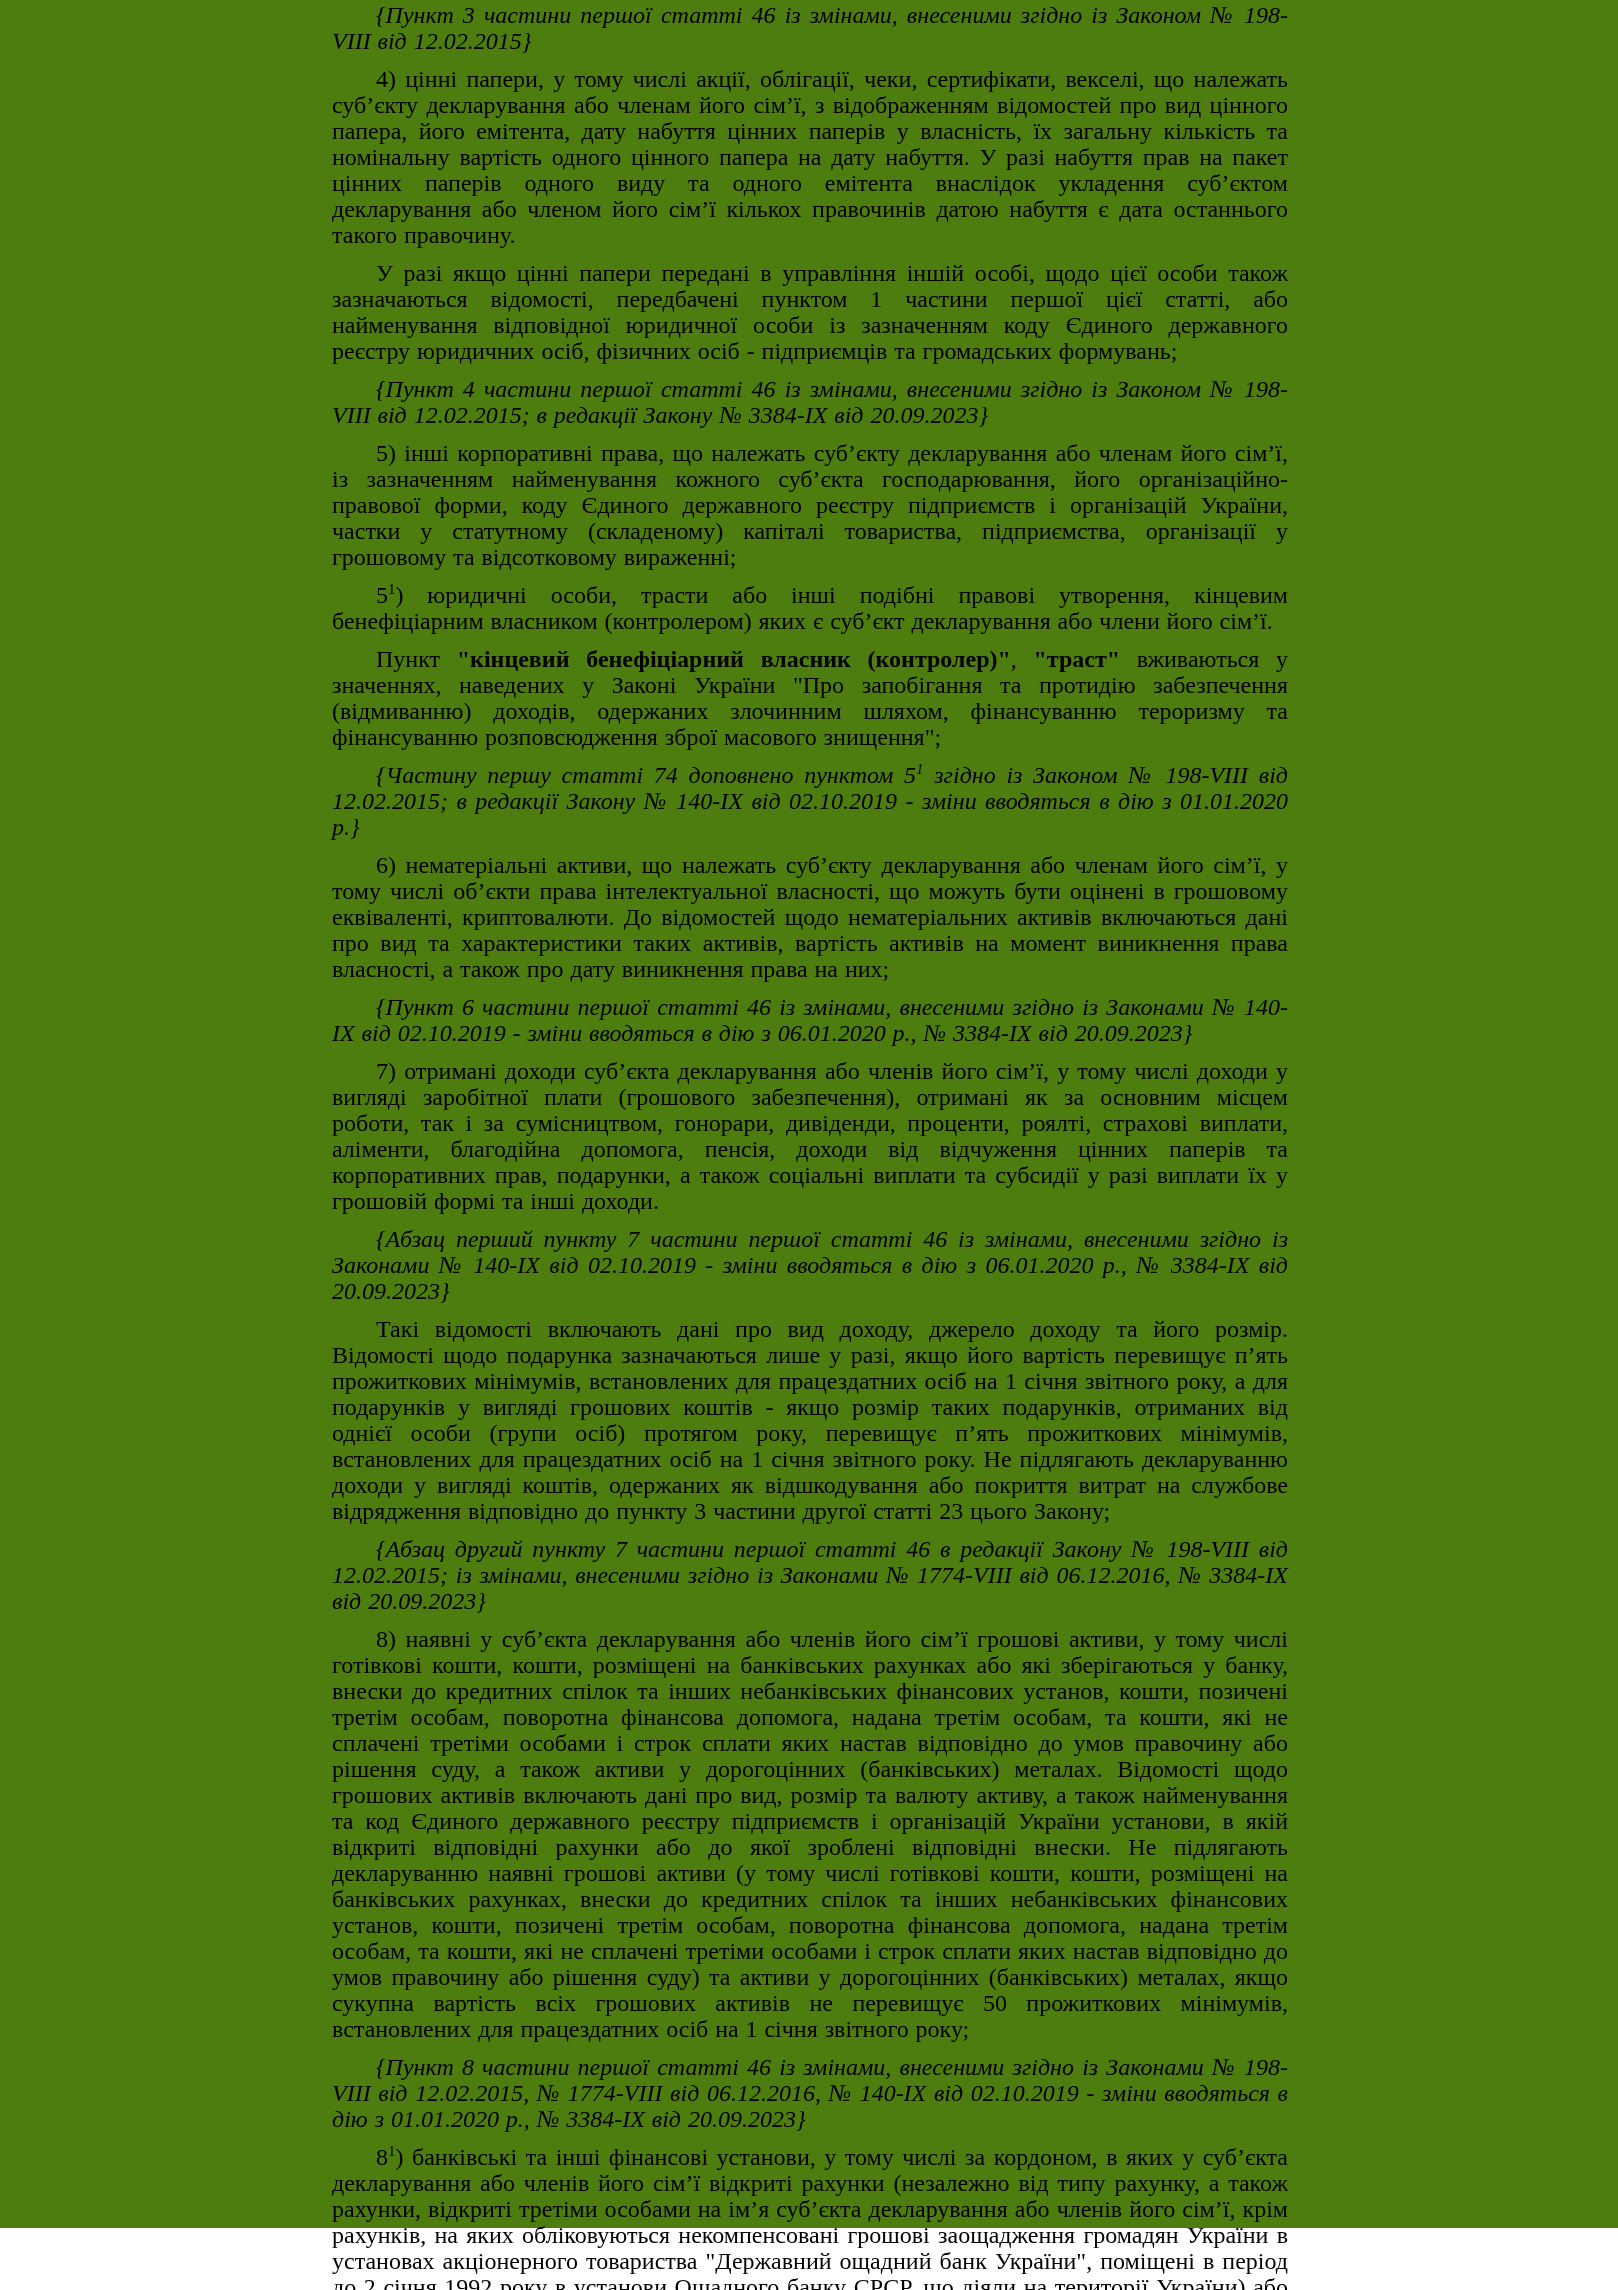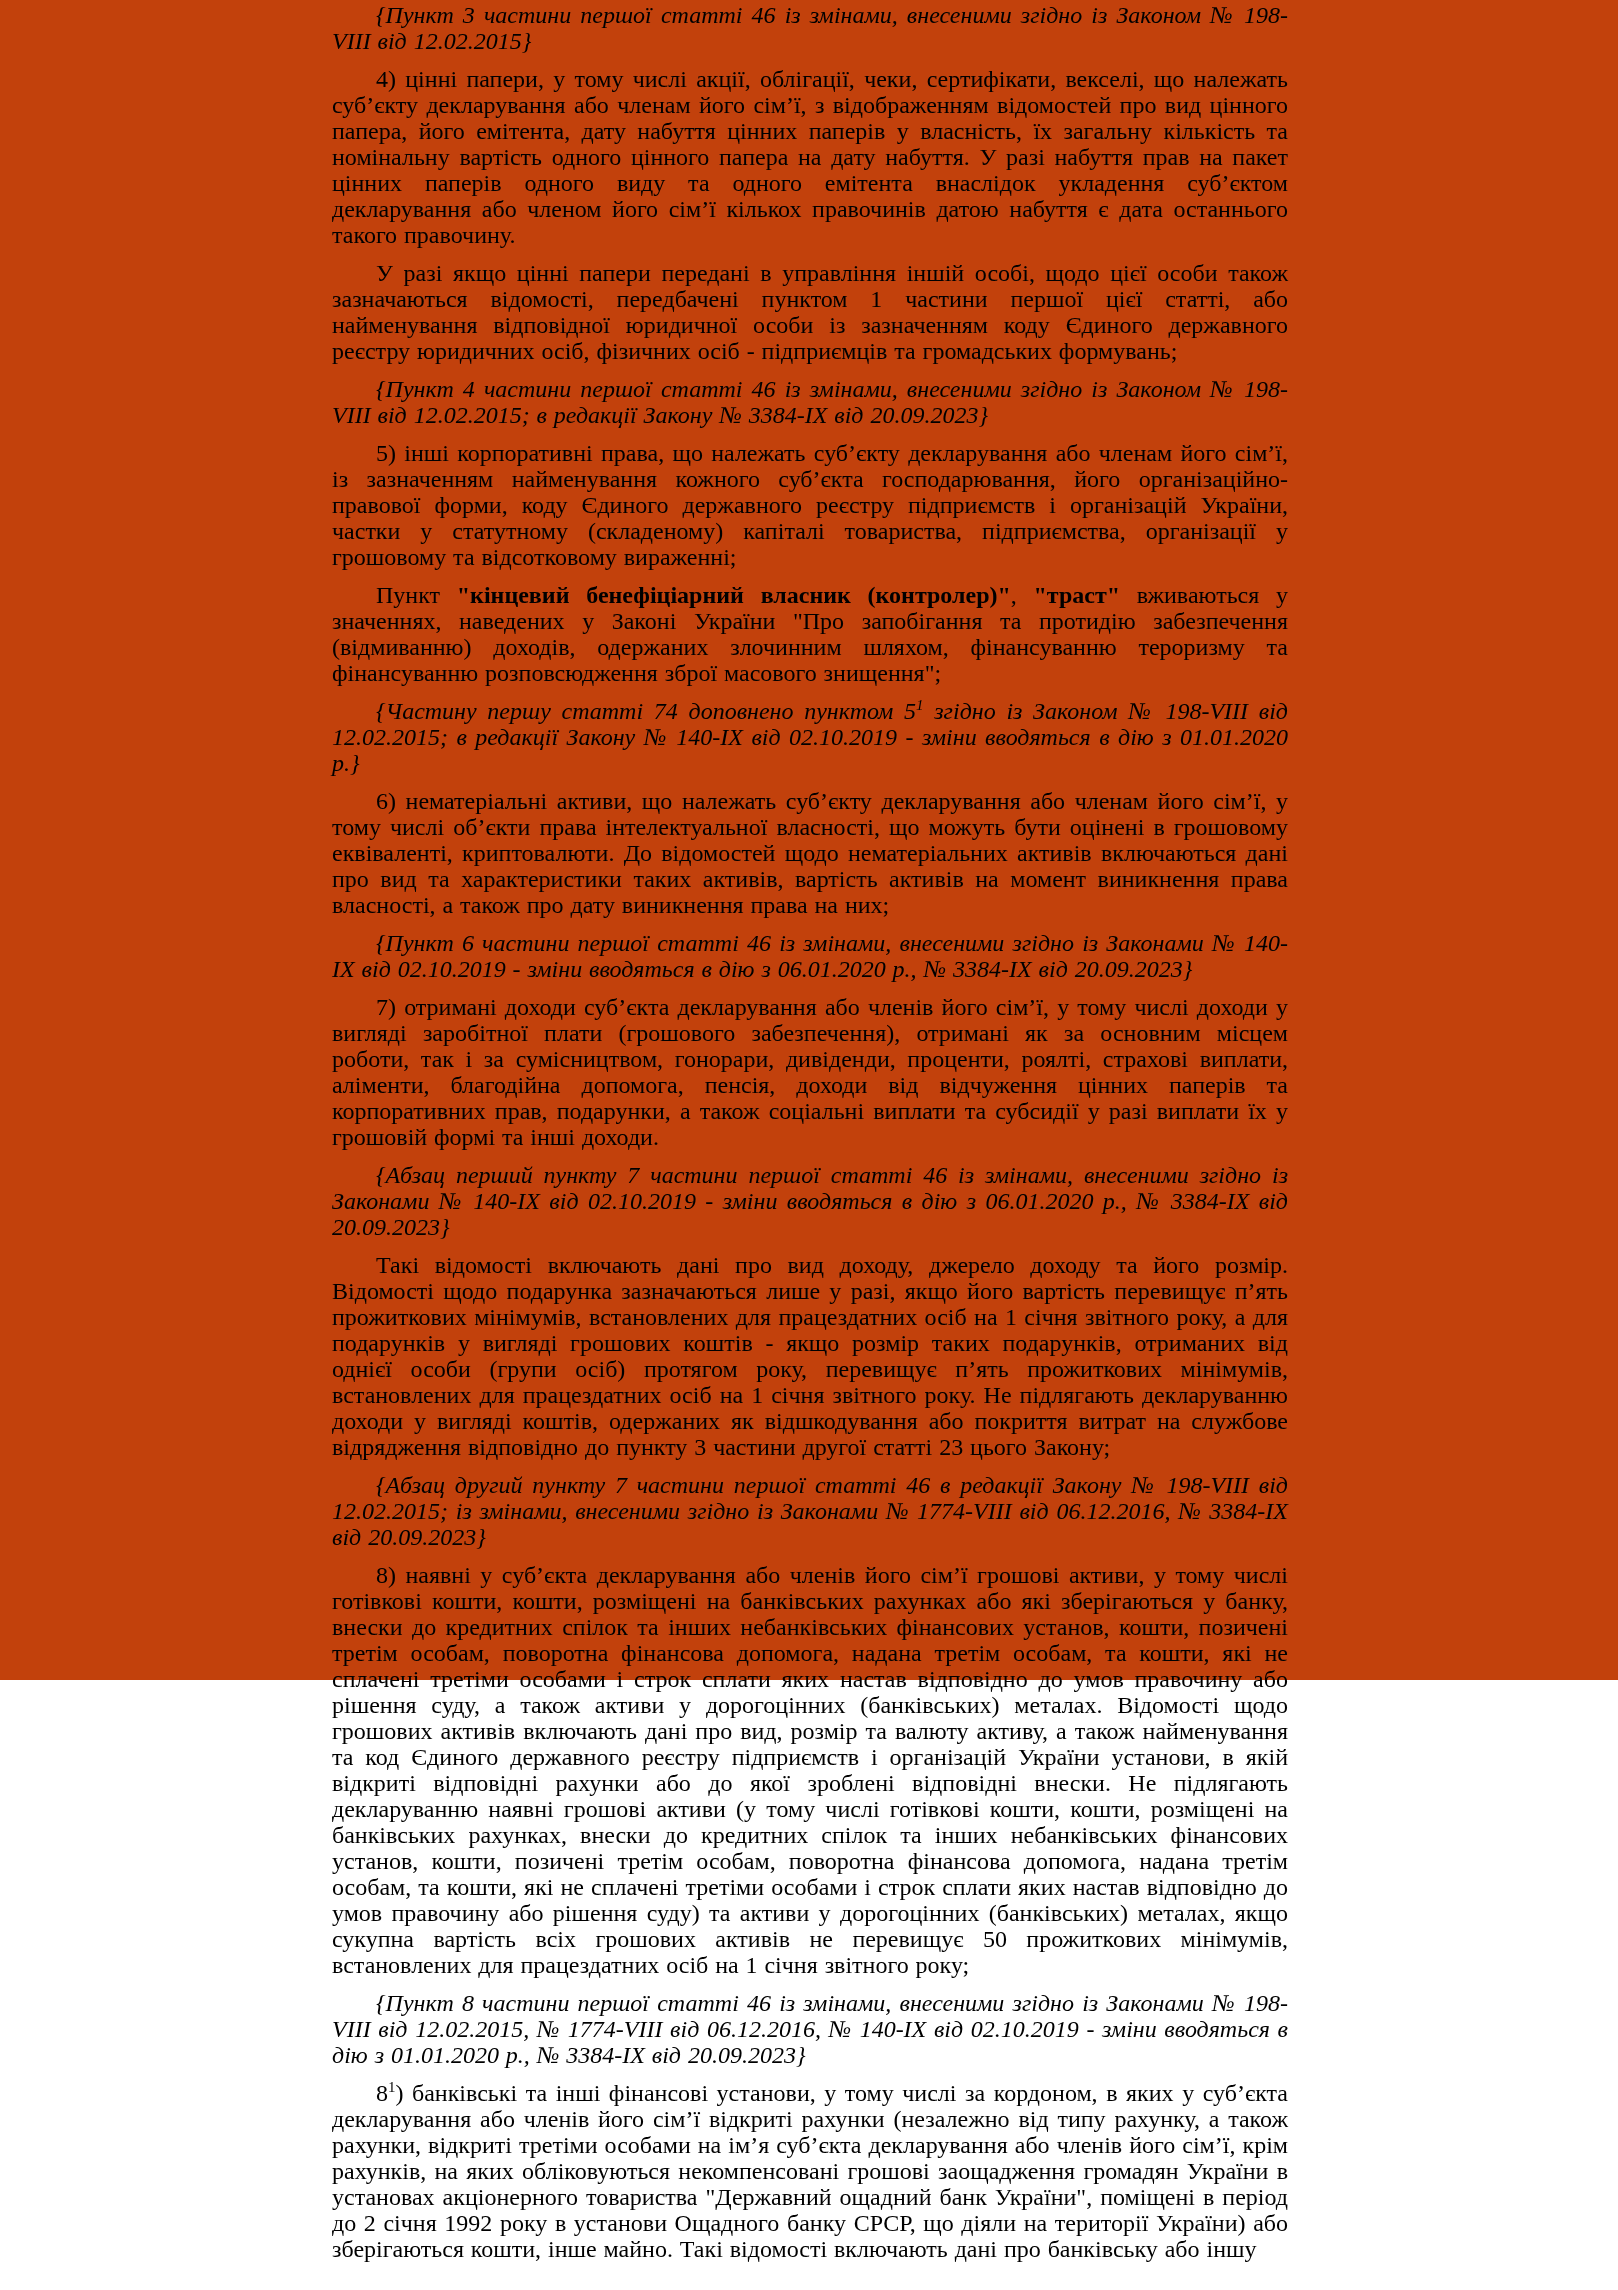--- a/index.html
+++ b/index.html
@@ -13,22 +13,22 @@
     position: relative;
     overflow: hidden;
     font-family: "Liberation Serif", "DejaVu Serif", serif;
     color: #000000;
   }
   .page {
     position: absolute;
     left: 0;
     top: 0;
     width: 1619px;
-    height: 1680px;
-    background: #c2410c;
+    height: 2228px;
+    background: #4d7c0f;
   }
   .doc {
     position: absolute;
     left: 332px;
     top: 1.8px;
     width: 956px;
   }
   .doc p {
     margin: 0 0 12px 0;
     font-size: 24px;
@@ -50,20 +50,21 @@
 </head>
 <body>
 
 <div class="page">
   <div class="doc">
       <p class="amendment"><span>{Пункт 3 частини першої статті 46 із змінами, внесеними згідно із Законом № 198-VIII від 12.02.2015}</span></p>
       <p class="body"><span>4) цінні папери, у тому числі акції, облігації, чеки, сертифікати, векселі, що належать суб’єкту декларування або членам його сім’ї, з відображенням відомостей про вид цінного папера, його емітента, дату набуття цінних паперів у власність, їх загальну кількість та номінальну вартість одного цінного папера на дату набуття. У разі набуття прав на пакет цінних паперів одного виду та одного емітента внаслідок укладення суб’єктом декларування або членом його сім’ї кількох правочинів датою набуття є дата останнього такого правочину.</span></p>
       <p class="body"><span>У разі якщо цінні папери передані в управління іншій особі, щодо цієї особи також зазначаються відомості, передбачені пунктом 1 частини першої цієї статті, або найменування відповідної юридичної особи із зазначенням коду Єдиного державного реєстру юридичних осіб, фізичних осіб - підприємців та громадських формувань;</span></p>
       <p class="amendment"><span>{Пункт 4 частини першої статті 46 із змінами, внесеними згідно із Законом № 198-VIII від 12.02.2015; в редакції Закону № 3384-IX від 20.09.2023}</span></p>
       <p class="body"><span>5) інші корпоративні права, що належать суб’єкту декларування або членам його сім’ї, із зазначенням найменування кожного суб’єкта господарювання, його організаційно-правової форми, коду Єдиного державного реєстру підприємств і організацій України, частки у статутному (складеному) капіталі товариства, підприємства, організації у грошовому та відсотковому вираженні;</span></p>
+      <p class="body"><span>5</span><sup>1</sup><span>) юридичні особи, трасти або інші подібні правові утворення, кінцевим бенефіціарним власником (контролером) яких є суб’єкт декларування або члени його сім’ї.</span></p>
       <p class="body"><span>Пункт </span><b>"кінцевий бенефіціарний власник (контролер)"</b><span>, </span><b>"траст"</b><span> вживаються у значеннях, наведених у Законі України "Про запобігання та протидію забезпечення (відмиванню) доходів, одержаних злочинним шляхом, фінансуванню тероризму та фінансуванню розповсюдження зброї масового знищення";</span></p>
       <p class="amendment"><span>{Частину першу статті 74 доповнено пунктом 5</span><sup>1</sup><span> згідно із Законом № 198-VIII від 12.02.2015; в редакції Закону № 140-IX від 02.10.2019 - зміни вводяться в дію з 01.01.2020 р.}</span></p>
       <p class="body"><span>6) нематеріальні активи, що належать суб’єкту декларування або членам його сім’ї, у тому числі об’єкти права інтелектуальної власності, що можуть бути оцінені в грошовому еквіваленті, криптовалюти. До відомостей щодо нематеріальних активів включаються дані про вид та характеристики таких активів, вартість активів на момент виникнення права власності, а також про дату виникнення права на них;</span></p>
       <p class="amendment"><span>{Пункт 6 частини першої статті 46 із змінами, внесеними згідно із Законами № 140-IX від 02.10.2019 - зміни вводяться в дію з 06.01.2020 р., № 3384-IX від 20.09.2023}</span></p>
       <p class="body"><span>7) отримані доходи суб’єкта декларування або членів його сім’ї, у тому числі доходи у вигляді заробітної плати (грошового забезпечення), отримані як за основним місцем роботи, так і за сумісництвом, гонорари, дивіденди, проценти, роялті, страхові виплати, аліменти, благодійна допомога, пенсія, доходи від відчуження цінних паперів та корпоративних прав, подарунки, а також соціальні виплати та субсидії у разі виплати їх у грошовій формі та інші доходи.</span></p>
       <p class="amendment"><span>{Абзац перший пункту 7 частини першої статті 46 із змінами, внесеними згідно із Законами № 140-IX від 02.10.2019 - зміни вводяться в дію з 06.01.2020 р., № 3384-IX від 20.09.2023}</span></p>
       <p class="body"><span>Такі відомості включають дані про вид доходу, джерело доходу та його розмір. Відомості щодо подарунка зазначаються лише у разі, якщо його вартість перевищує п’ять прожиткових мінімумів, встановлених для працездатних осіб на 1 січня звітного року, а для подарунків у вигляді грошових коштів - якщо розмір таких подарунків, отриманих від однієї особи (групи осіб) протягом року, перевищує п’ять прожиткових мінімумів, встановлених для працездатних осіб на 1 січня звітного року. Не підлягають декларуванню доходи у вигляді коштів, одержаних як відшкодування або покриття витрат на службове відрядження відповідно до пункту 3 частини другої статті 23 цього Закону;</span></p>
       <p class="amendment"><span>{Абзац другий пункту 7 частини першої статті 46 в редакції Закону № 198-VIII від 12.02.2015; із змінами, внесеними згідно із Законами № 1774-VIII від 06.12.2016, № 3384-IX від 20.09.2023}</span></p>
       <p class="body"><span>8) наявні у суб’єкта декларування або членів його сім’ї грошові активи, у тому числі готівкові кошти, кошти, розміщені на банківських рахунках або які зберігаються у банку, внески до кредитних спілок та інших небанківських фінансових установ, кошти, позичені третім особам, поворотна фінансова допомога, надана третім особам, та кошти, які не сплачені третіми особами і строк сплати яких настав відповідно до умов правочину або рішення суду, а також активи у дорогоцінних (банківських) металах. Відомості щодо грошових активів включають дані про вид, розмір та валюту активу, а також найменування та код Єдиного державного реєстру підприємств і організацій України установи, в якій відкриті відповідні рахунки або до якої зроблені відповідні внески. Не підлягають декларуванню наявні грошові активи (у тому числі готівкові кошти, кошти, розміщені на банківських рахунках, внески до кредитних спілок та інших небанківських фінансових установ, кошти, позичені третім особам, поворотна фінансова допомога, надана третім особам, та кошти, які не сплачені третіми особами і строк сплати яких настав відповідно до умов правочину або рішення суду) та активи у дорогоцінних (банківських) металах, якщо сукупна вартість всіх грошових активів не перевищує 50 прожиткових мінімумів, встановлених для працездатних осіб на 1 січня звітного року;</span></p>
       <p class="amendment"><span>{Пункт 8 частини першої статті 46 із змінами, внесеними згідно із Законами № 198-VIII від 12.02.2015, № 1774-VIII від 06.12.2016, № 140-IX від 02.10.2019 - зміни вводяться в дію з 01.01.2020 р., № 3384-IX від 20.09.2023}</span></p>

